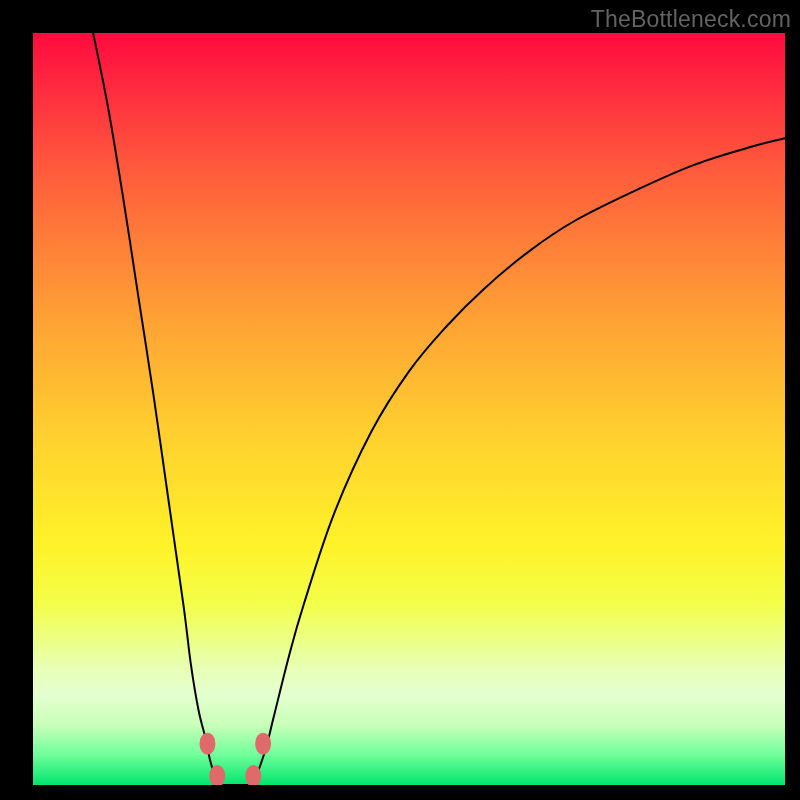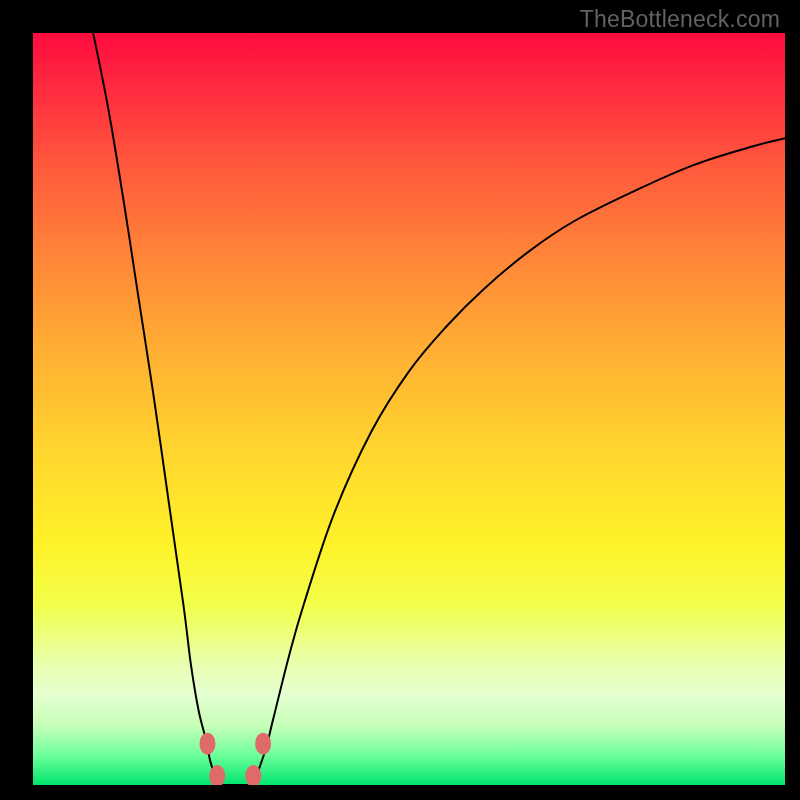--- a/index.html
+++ b/index.html
@@ -29,21 +29,21 @@
       #e8ffb0 84%,
       #e4ffd0 88%,
       #c8ffb8 92%,
       #6fff9a 96%,
       #00e56e 100%
     );
   }
   .watermark {
     position: absolute;
     top: 6px;
-    right: 20px;
+    right: 9px;
     color: #626262;
     font-size: 23px;
     font-weight: 400;
     letter-spacing: 0.2px;
   }
   svg.plot {
     position: absolute;
     left: 0;
     top: 0;
     width: 752px;

